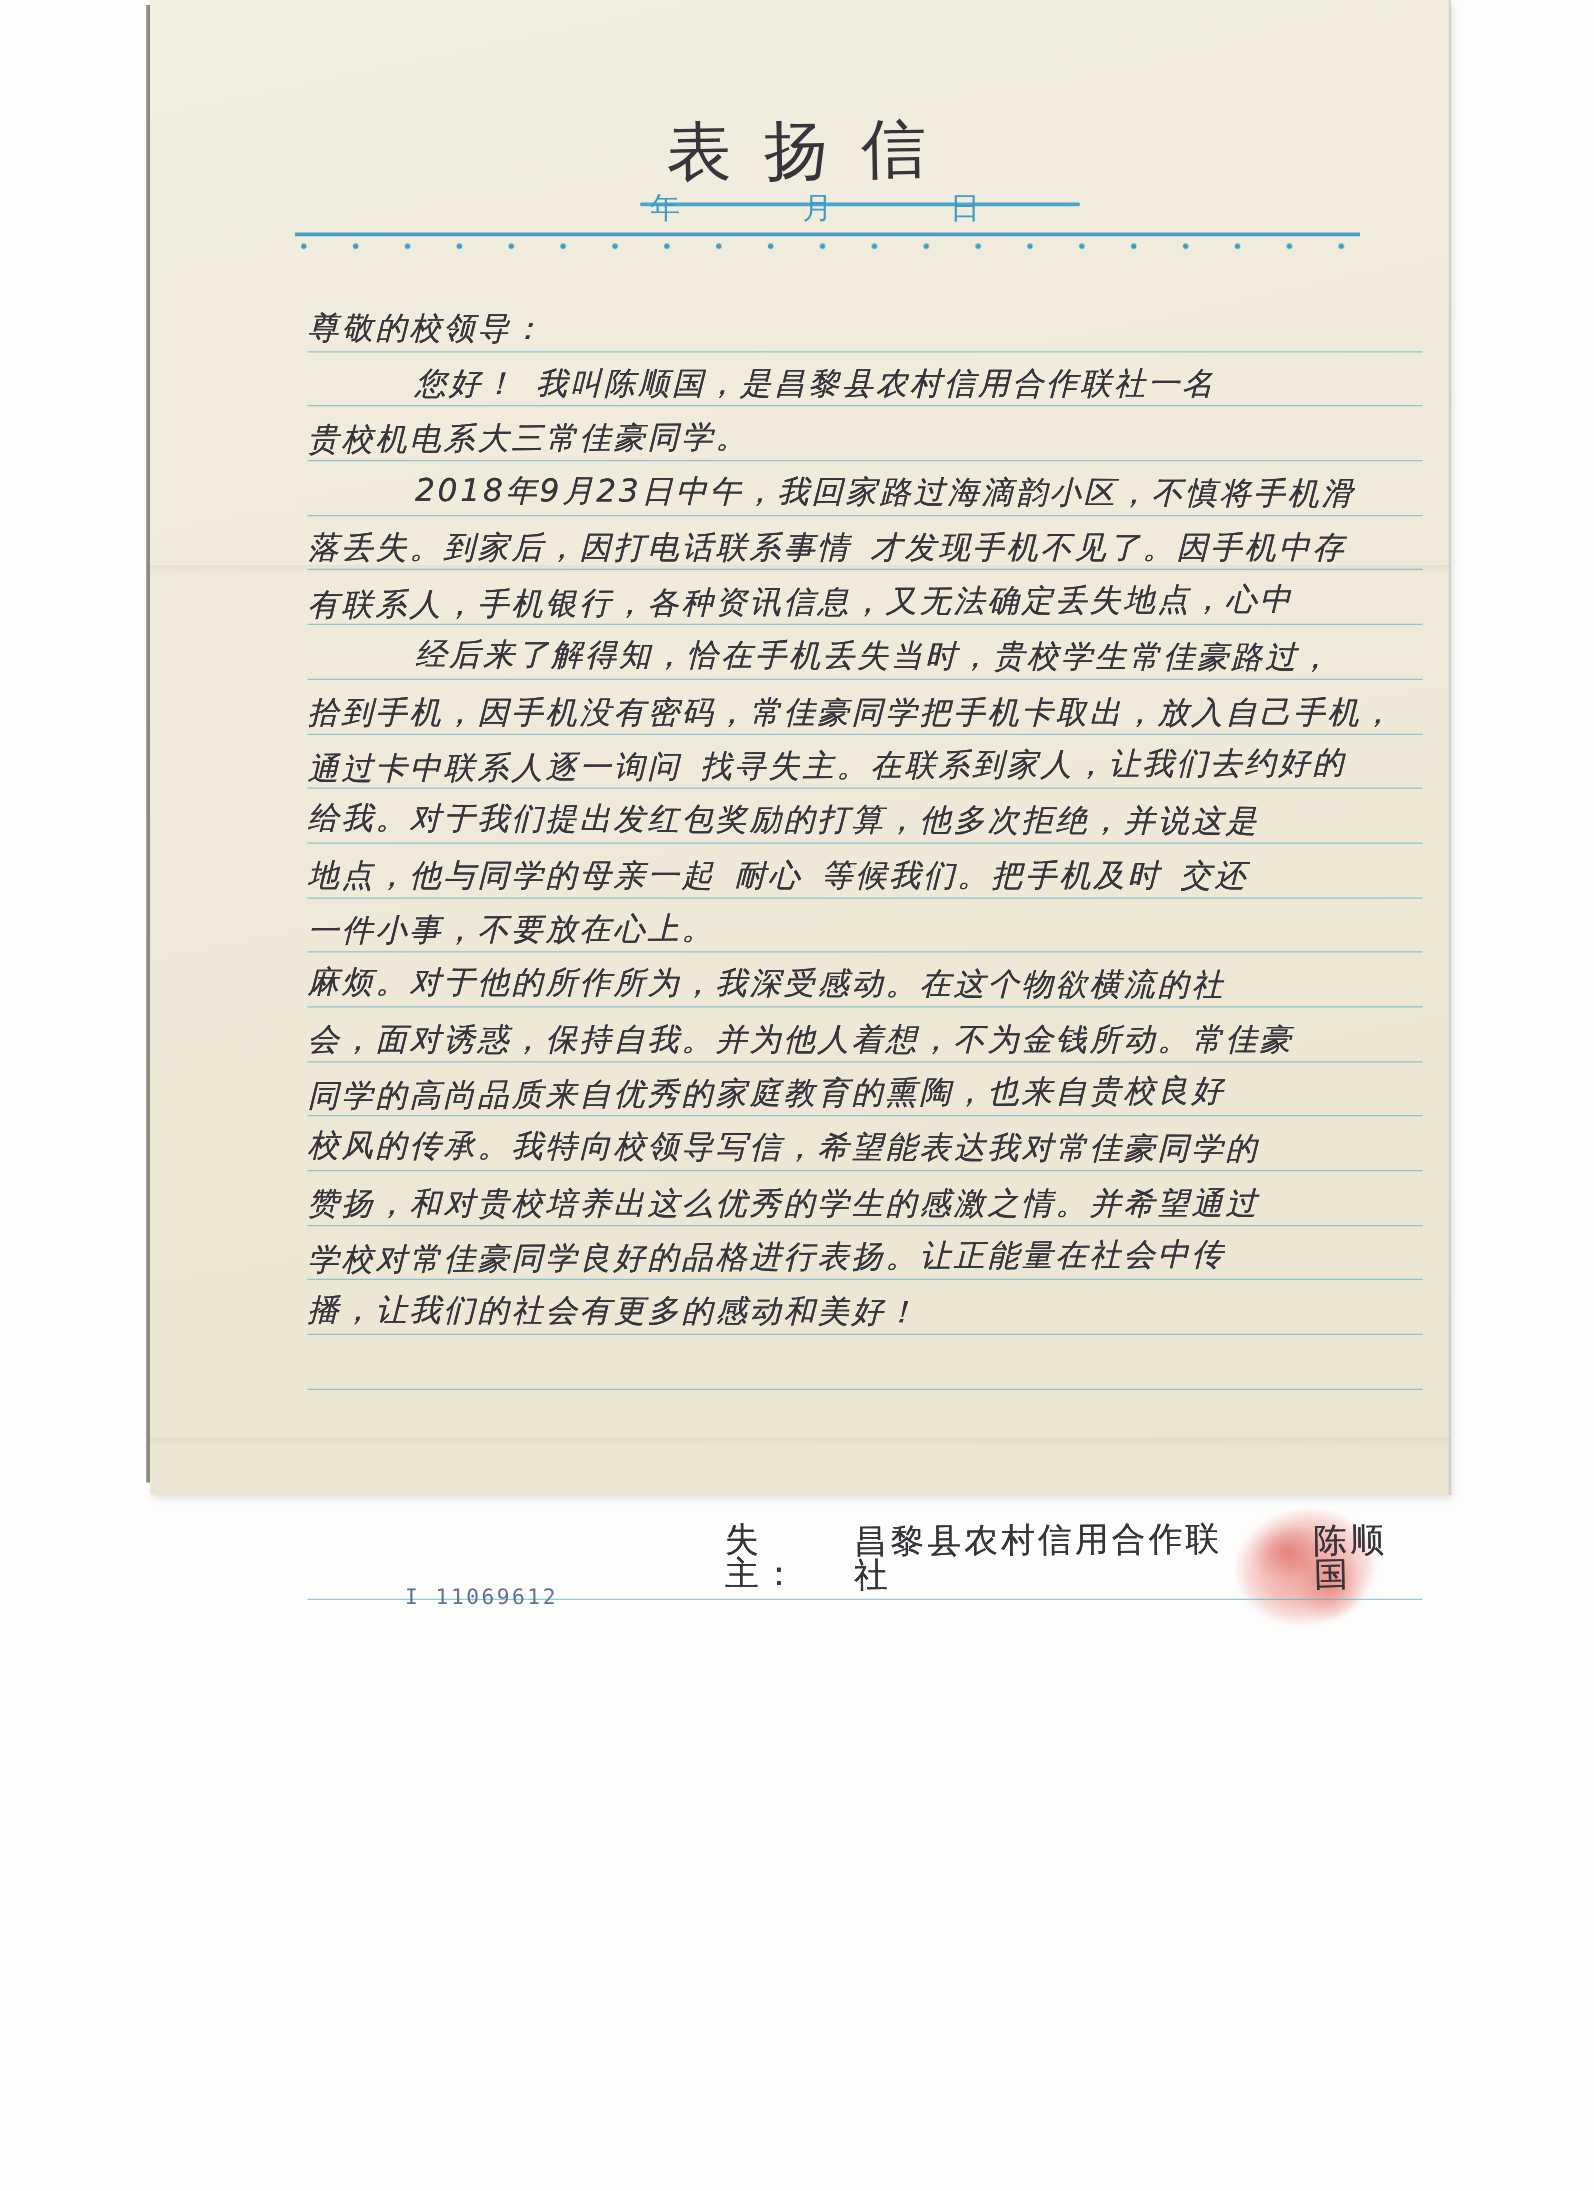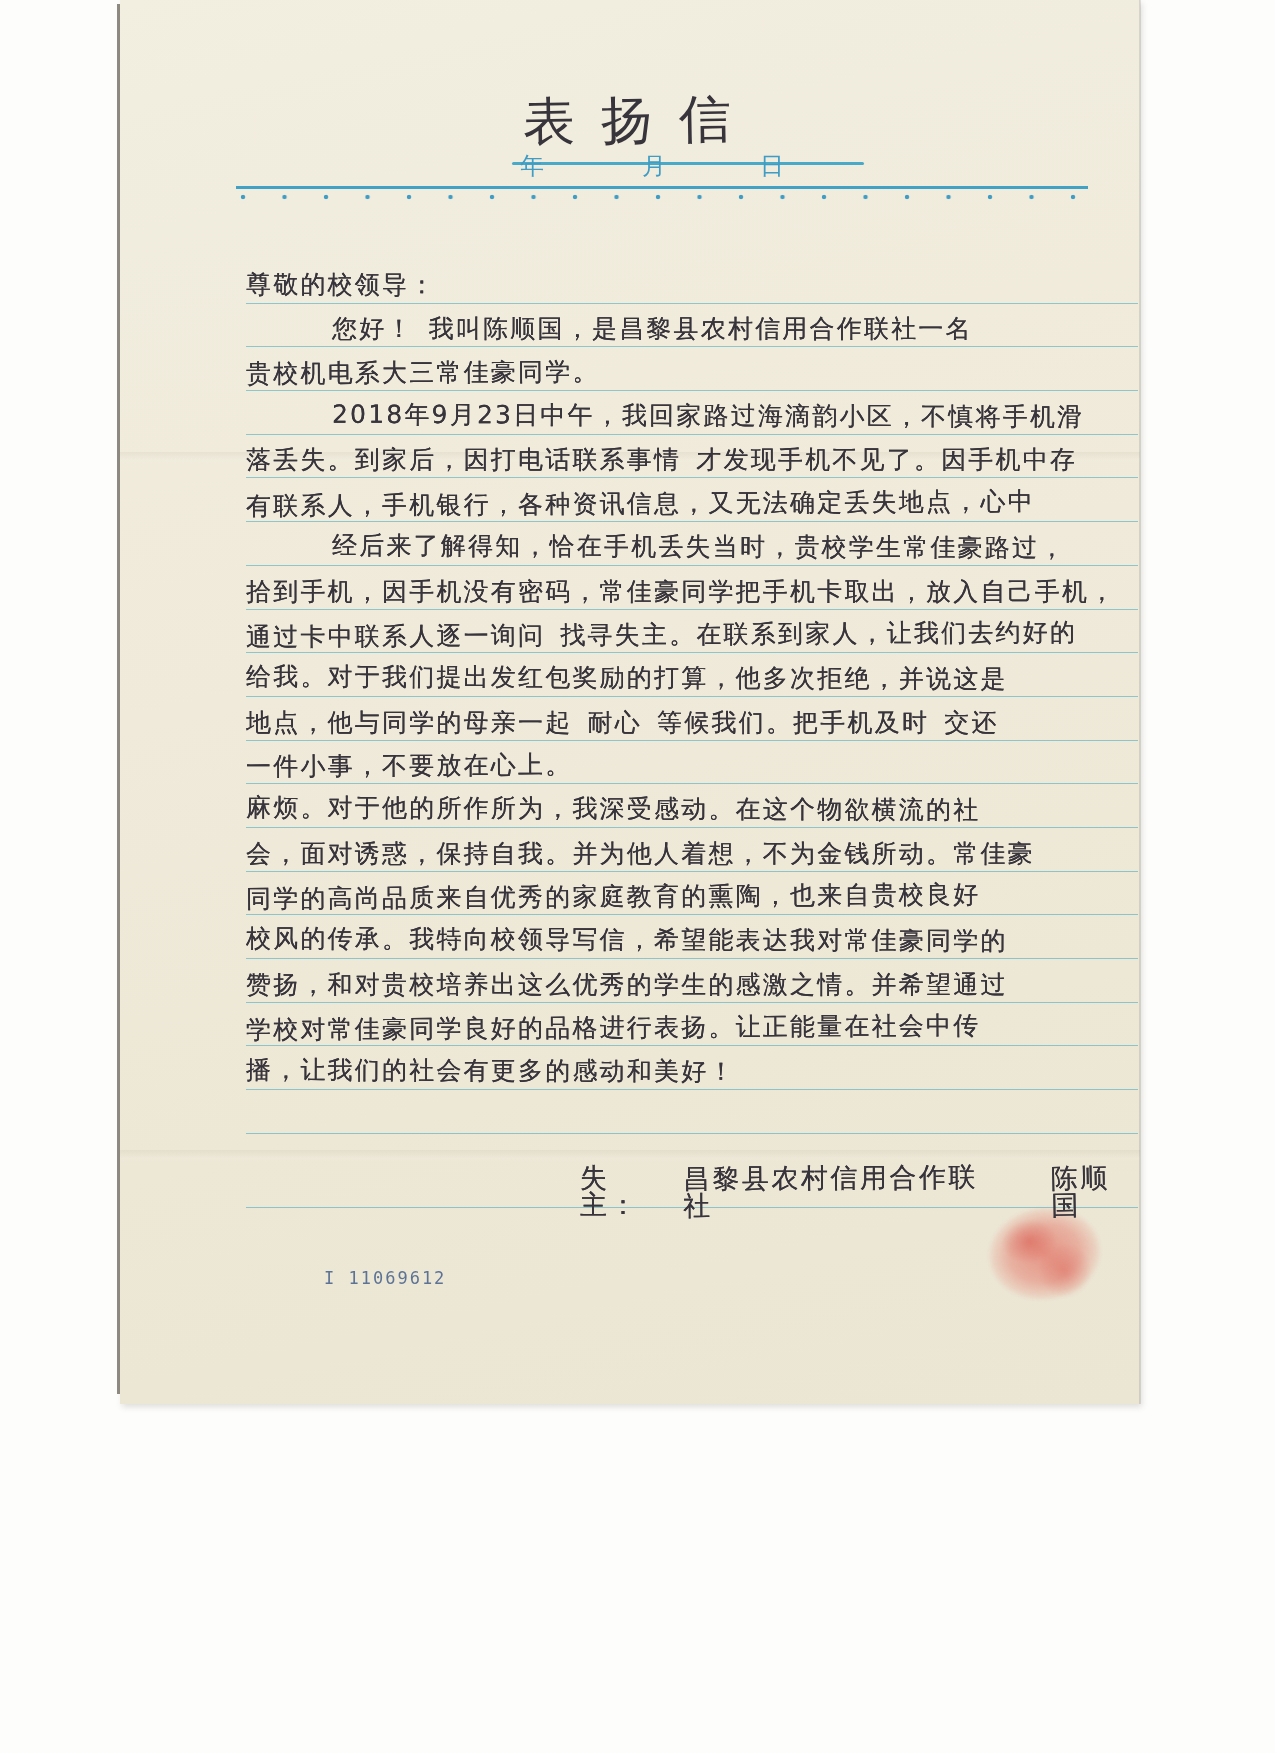--- a/index.html
+++ b/index.html
@@ -6,23 +6,24 @@
   body {
     width:1275px; height:1753px;
     background:#fdfdfc;
     font-family:"DejaVu Sans","Liberation Sans",sans-serif;
     overflow:hidden;
   }
   .scan-page { position:relative; width:1275px; height:1753px; }
 
   
   .paper {
-    position:absolute; left:120px; top:0; width:1020px; height:1404px;
+    position:absolute; left:120px; top:0; width:1020px; height:1196px;
     background:linear-gradient(168deg,#f2eee0 0%,#efead9 45%,#ebe5d3 100%);
     box-shadow:2px 3px 6px rgba(90,85,70,.18);
+    padding-left:20px;
   }
   .paper::before { 
     content:""; position:absolute; left:-3px; top:4px; bottom:10px; width:3px;
     background:#6a6458; opacity:.75;
   }
   .paper::after { 
     content:""; position:absolute; right:-1px; top:0; bottom:0; width:2px;
     background:rgba(0,0,0,.10);
   }
   .crease {
@@ -53,41 +54,41 @@
     position:absolute; top:186px; left:116px; width:852px; height:3px;
     background:#42a2c6;
   }
   .header-dots {
     position:absolute; top:193px; left:120px; width:848px; height:8px;
     background-image:radial-gradient(circle at 3px 4px,#3f9cc4 1.8px,transparent 2.6px);
     background-size:41.5px 8px; background-repeat:repeat-x;
   }
 
   
-  .letter-body { position:absolute; top:260px; left:126px; width:892px; }
+  .letter-body { position:absolute; top:238px; left:126px; width:892px;font-style:italic; }
   .line-row {
     height:42.7px;
     border-bottom:1.6px solid rgba(72,168,194,.58);
     display:flex; align-items:flex-end;
     white-space:nowrap;
   }
   .line-row.indent { padding-left:86px; }
   .line-text {
     font-size:25px; line-height:1; padding-bottom:5px;
     color:#38343c; letter-spacing:2.2px; word-spacing:5px;
     text-shadow:0 0 .4px #38343c;
   }
   .line-row:nth-child(3n) .line-text   { transform:rotate(-.35deg); }
   .line-row:nth-child(3n+1) .line-text { transform:rotate(.2deg) translateY(-1px); }
 
   
   .signature-row {
-    position:absolute; top:1164px; left:126px; width:892px; height:43px;
+    position:absolute; top:1236px; left:126px; width:892px; height:43px;
     border-bottom:1.6px solid rgba(72,168,194,.58);
-    display:flex; z-index:2;
+    display:flex; align-items:flex-end; z-index:2;
   }
   .signature-row span {
     font-size:27px; line-height:1; padding-bottom:6px;
     color:#38343c; letter-spacing:2.5px; text-shadow:0 0 .4px #38343c;
   }
   .sig-prefix { margin-left:334px; }
   .sig-org    { margin-left:16px; transform:rotate(-.4deg); }
   .sig-name   { margin-left:48px; transform:rotate(-1deg); }
 
   

